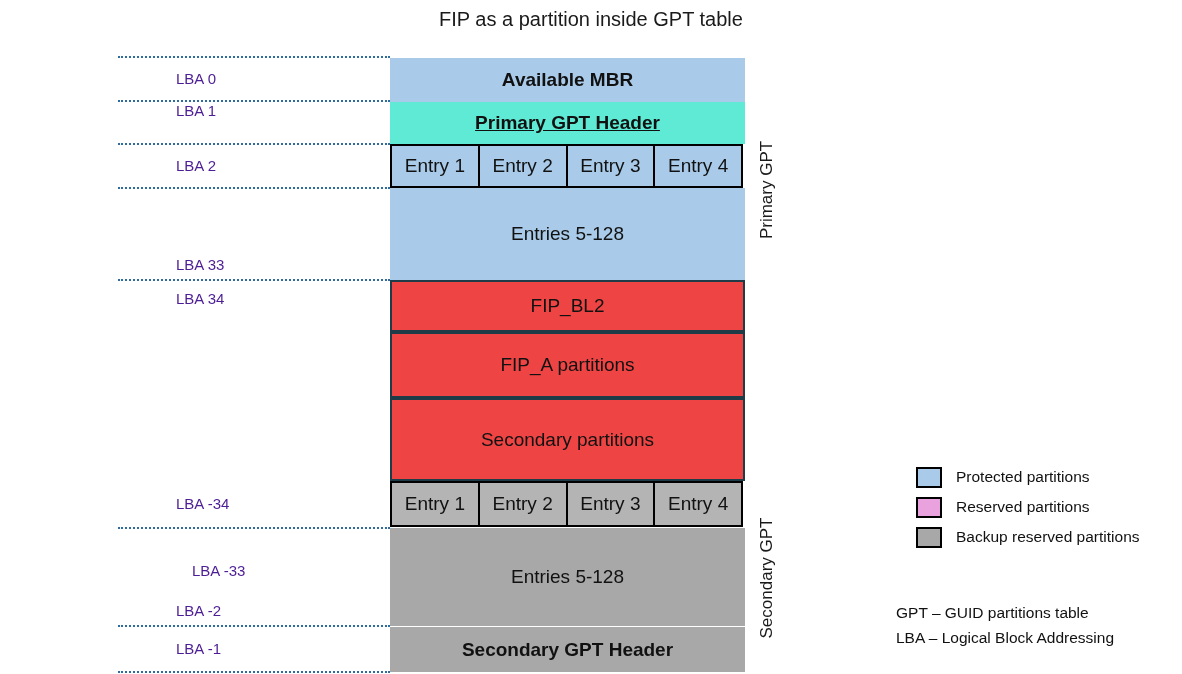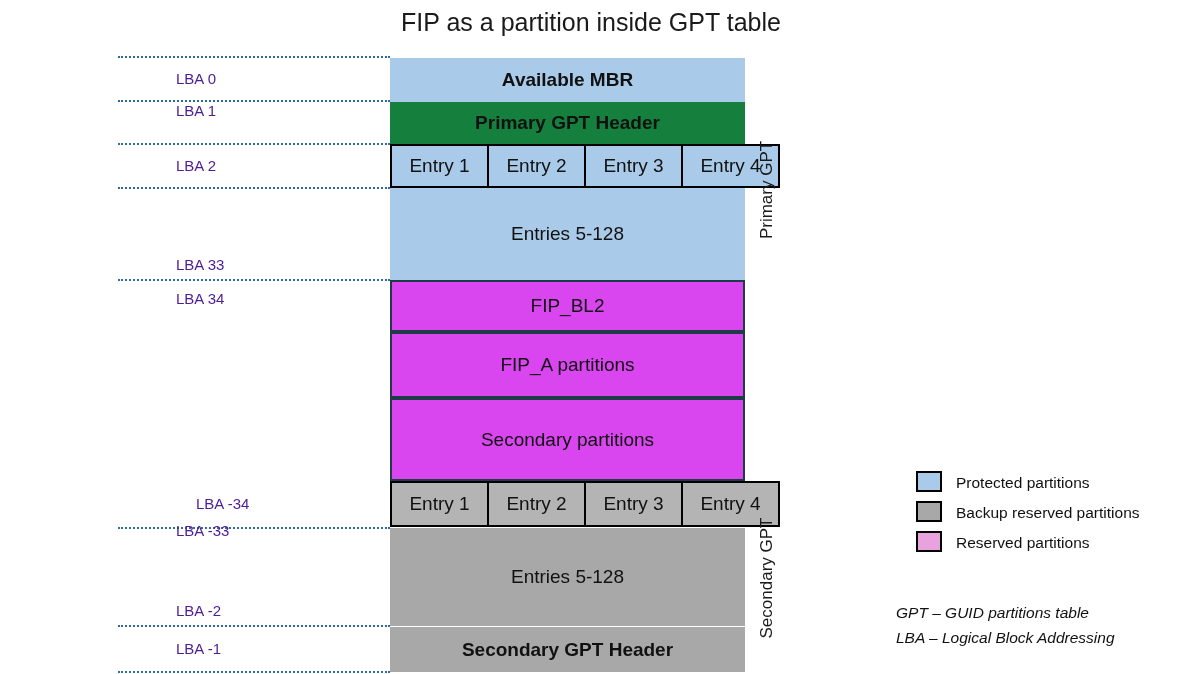--- a/index.html
+++ b/index.html
@@ -16,21 +16,21 @@
     color: #000000;
   }
 
   
   #diagram-title {
     position: absolute;
     left: 0;
     top: 8px;
     width: 1182px;
     text-align: center;
-    font-size: 25px;
+    font-size: 20px;
     font-weight: 400;
     color: #1a1a1a;
     letter-spacing: 0px;
   }
 
   
   .guide-line {
     position: absolute;
     left: 118px;
     width: 272px;
@@ -53,30 +53,30 @@
     left: 390px;
     width: 355px;
     box-sizing: border-box;
     display: flex;
     align-items: center;
     justify-content: center;
     font-size: 19px;
     color: #111111;
   }
   .block.blue   { background: #a9cbe9; }
-  .block.pink   { background: #15803d; }
+  .block.pink   { background: #5eead4; text-decoration: underline; }
   .block.gray   { background: #a8a8a8; }
-  .block.white  { background: #d946ef; border: 2px solid #1f3b47; }
+  .block.white  { background: #ef4444; border: 2px solid #1f3b47; }
   .block.bold   { font-weight: bold; font-size: 19px; }
 
   
   .entry-row {
     position: absolute;
     left: 390px;
-    width: 390px;
+    width: 353px;
     box-sizing: border-box;
     display: flex;
   }
   .entry-cell {
     flex: 1 1 0;
     box-sizing: border-box;
     border: 2px solid #000000;
     margin-left: -2px;
     display: flex;
     align-items: center;
@@ -109,21 +109,21 @@
 
   
   #legend {
     position: absolute;
     left: 896px;
     top: 462px;
     width: 270px;
   }
   .legend-row {
     display: flex;
-    align-items: flex-end;
+    align-items: center;
     height: 30px;
     padding-left: 20px;
   }
   .legend-swatch {
     width: 26px;
     height: 21px;
     box-sizing: border-box;
     border: 2px solid #000000;
     margin-right: 14px;
     flex: 0 0 auto;
@@ -137,21 +137,20 @@
     position: absolute;
     left: 896px;
     top: 600px;
     width: 280px;
   }
   .abbr-row {
     font-size: 15.5px;
     color: #111111;
     line-height: 25px;
     white-space: nowrap;
-    font-style: italic;
   }
 </style>
 </head>
 <body>
 
 <div id="diagram-title">FIP as a partition inside GPT table</div>
 
 <div id="guide-lines">
     <div class="guide-line" style="top: 56px;"></div>
     <div class="guide-line" style="top: 100px;"></div>
@@ -162,22 +161,22 @@
     <div class="guide-line" style="top: 625px;"></div>
     <div class="guide-line" style="top: 671px;"></div>
   </div>
 
 <div id="lba-labels">
     <div class="lba-label" style="top: 70px;">LBA 0</div>
     <div class="lba-label" style="top: 102px;">LBA 1</div>
     <div class="lba-label" style="top: 157px;">LBA 2</div>
     <div class="lba-label" style="top: 256px;">LBA 33</div>
     <div class="lba-label" style="top: 290px;">LBA 34</div>
-    <div class="lba-label" style="top: 495px; margin-left: 20px;">LBA -34</div>
-    <div class="lba-label" style="top: 522px;">LBA -33</div>
+    <div class="lba-label" style="top: 495px;">LBA -34</div>
+    <div class="lba-label" style="top: 562px; margin-left: 16px;">LBA -33</div>
     <div class="lba-label" style="top: 602px;">LBA -2</div>
     <div class="lba-label" style="top: 640px;">LBA -1</div>
   </div>
 
 <div id="blocks">
     <div class="block blue bold" style="top: 58px; height: 44px;">Available MBR</div>
     <div class="block pink bold" style="top: 102px; height: 42px;">Primary GPT Header</div>
     <div class="block blue" style="top: 188px; height: 92px;">Entries 5-128</div>
     <div class="block white" style="top: 280px; height: 52px;">FIP_BL2</div>
     <div class="block white" style="top: 332px; height: 66px;">FIP_A partitions</div>
@@ -209,25 +208,25 @@
       <span>Secondary GPT</span>
     </div>
   </div>
 
 <div id="legend">
     <div class="legend-row">
       <div class="legend-swatch" style="background: rgb(169, 203, 233);"></div>
       <div class="legend-text">Protected partitions</div>
     </div>
     <div class="legend-row">
+      <div class="legend-swatch" style="background: rgb(233, 162, 221);"></div>
+      <div class="legend-text">Reserved partitions</div>
+    </div>
+    <div class="legend-row">
       <div class="legend-swatch" style="background: rgb(168, 168, 168);"></div>
       <div class="legend-text">Backup reserved partitions</div>
-    </div>
-    <div class="legend-row">
-      <div class="legend-swatch" style="background: rgb(233, 162, 221);"></div>
-      <div class="legend-text">Reserved partitions</div>
     </div>
   </div>
 
 <div id="abbreviations">
     <div class="abbr-row">GPT – GUID partitions table</div>
     <div class="abbr-row">LBA – Logical Block Addressing</div>
   </div>
 
 </body></html>

